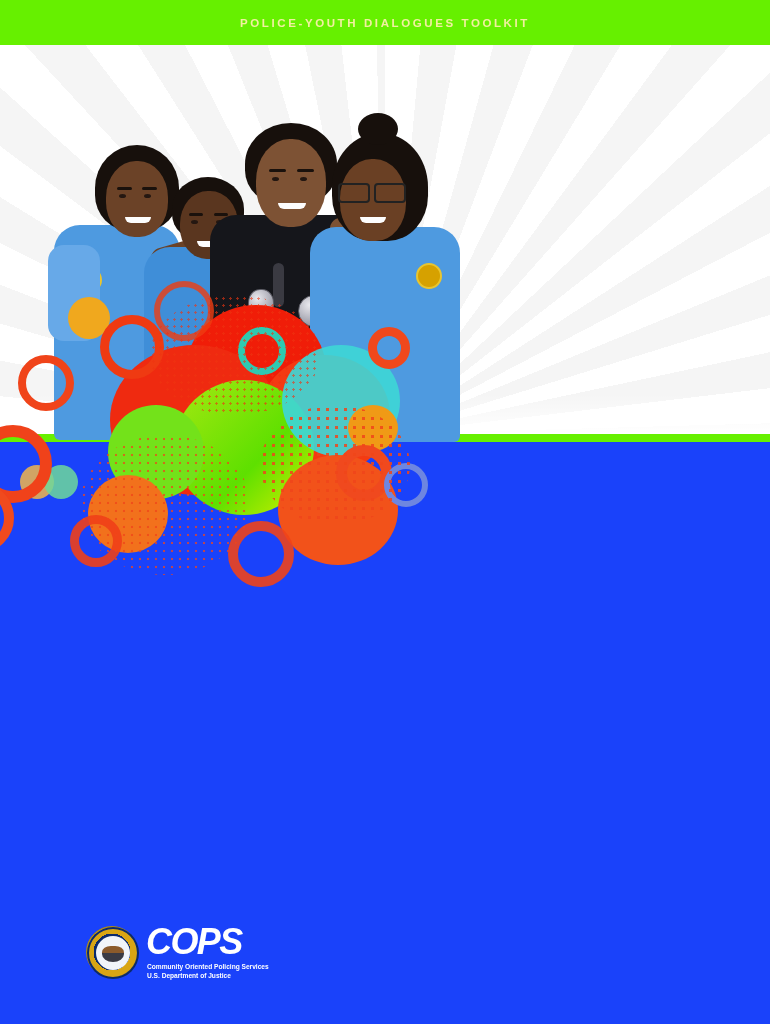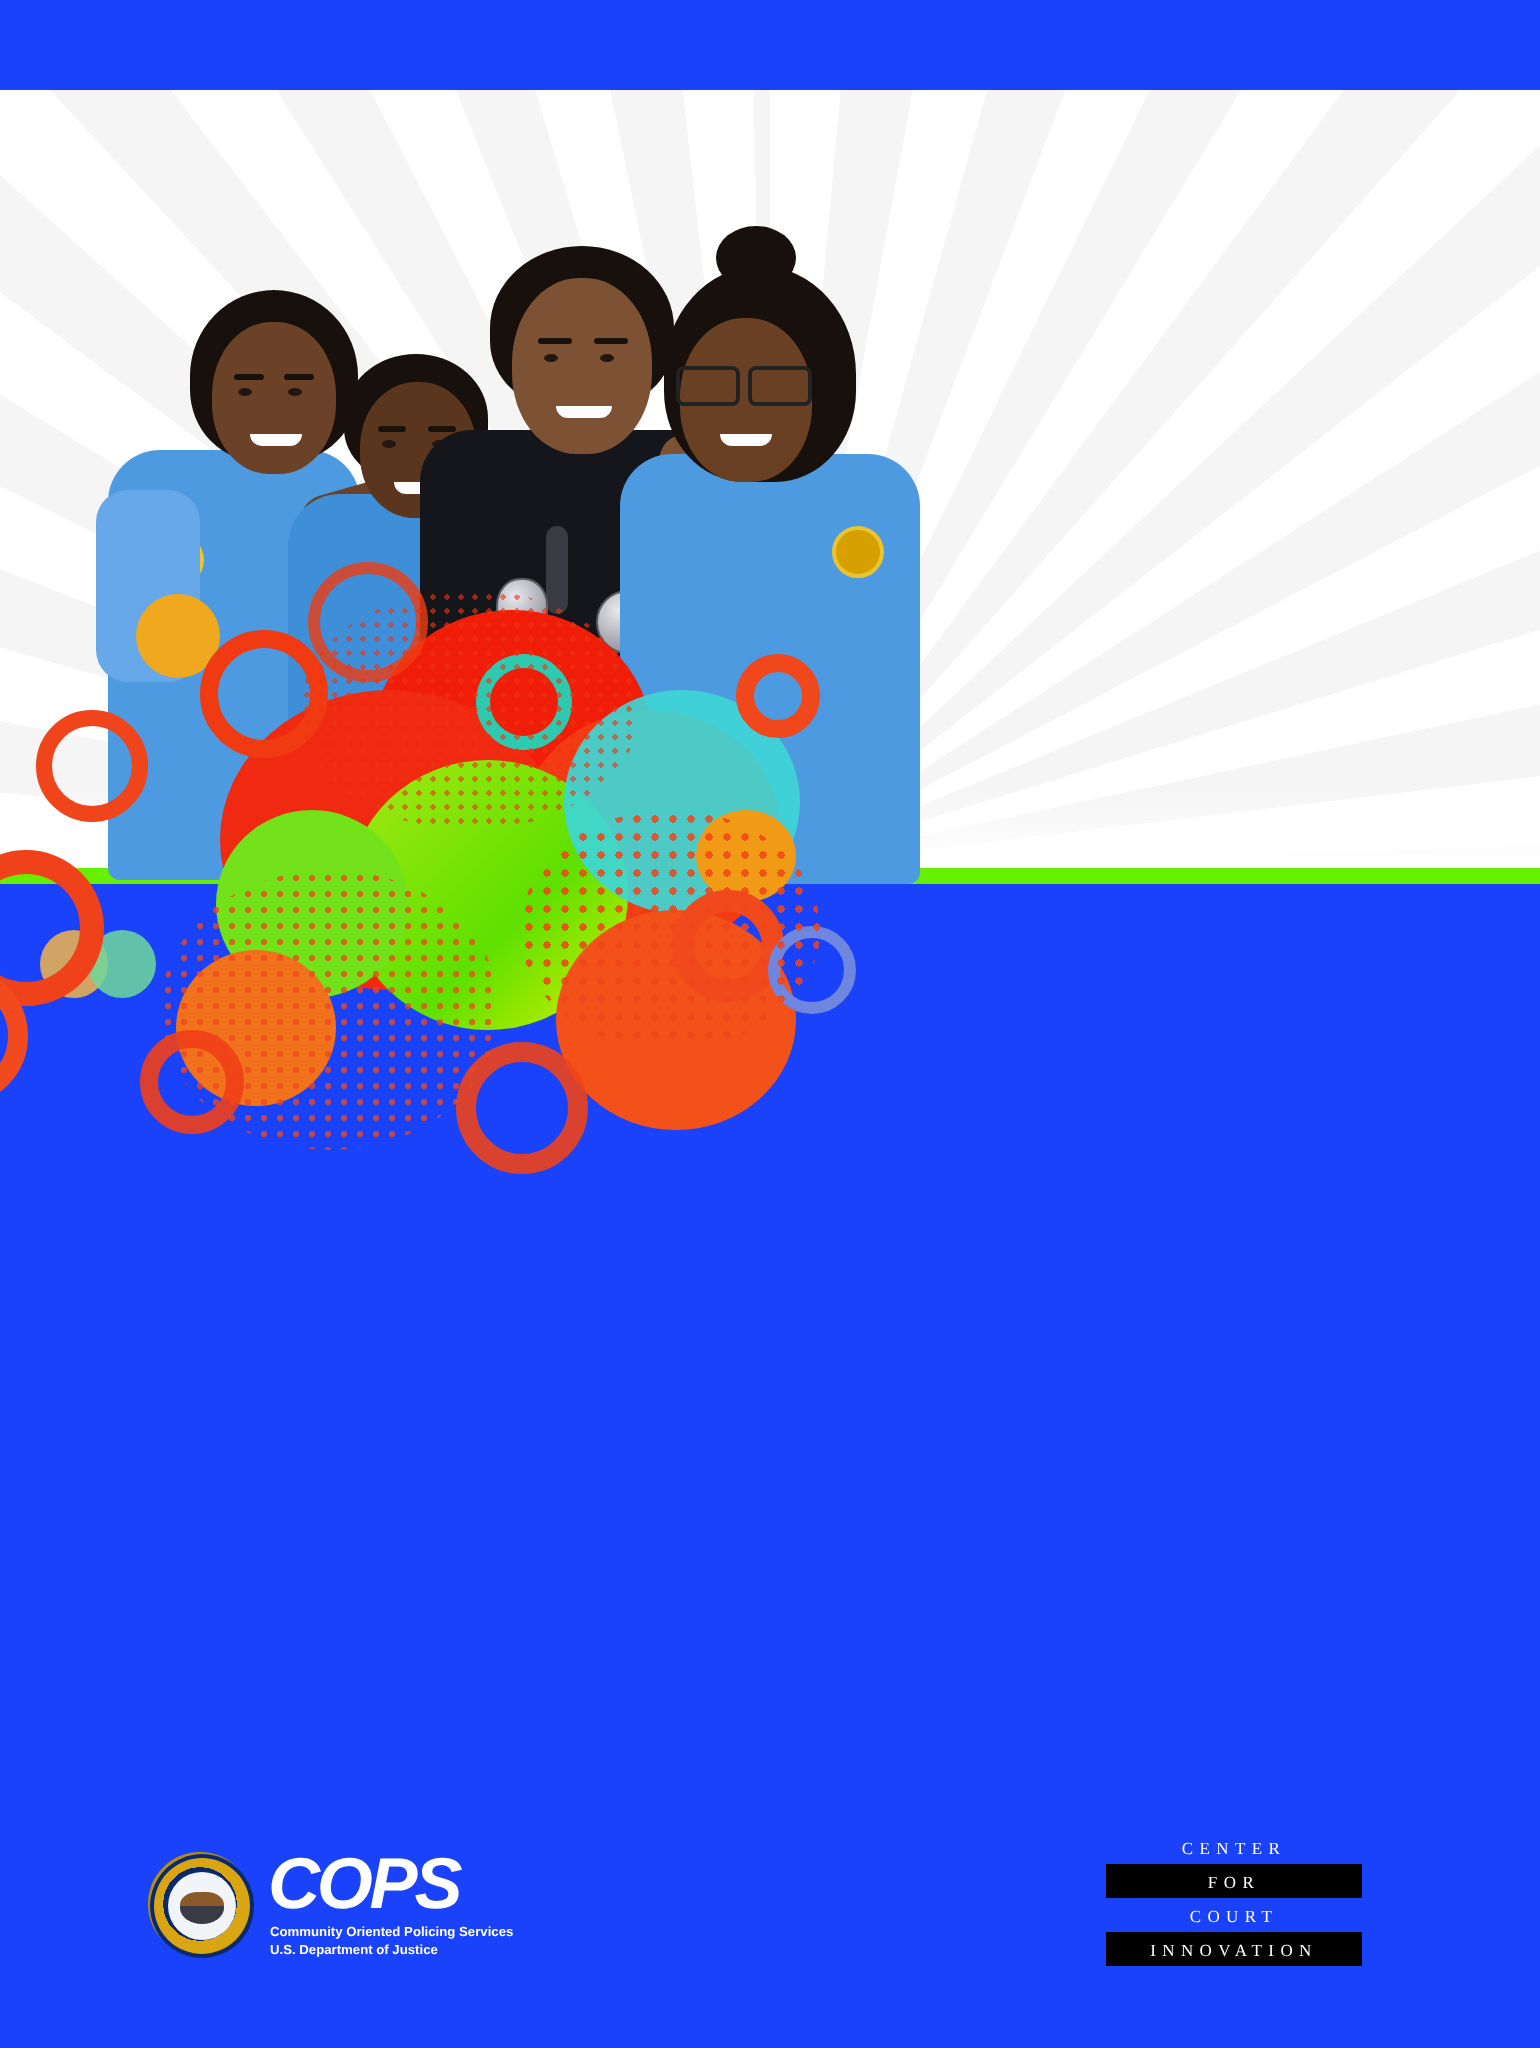--- a/index.html
+++ b/index.html
@@ -124,21 +124,21 @@
     position:absolute; right:92px; top:532px; width:600px;
     text-align:right; color:#ffffff;
     font-family:"Liberation Sans", sans-serif;
     font-size:40px; font-weight:300; line-height:59px;
     letter-spacing:-0.2px; z-index:30;
   }
   .title-line{ display:block; transform:scaleX(0.93); transform-origin:right center; }
 
   
   .cops{
-    position:absolute; left:74px; top:924px; width:200px; height:62px; z-index:30;
+    position:absolute; left:86px; top:924px; width:200px; height:62px; z-index:30;
   }
   .doj-seal{
     position:absolute; left:0; top:2px; width:52px; height:52px; border-radius:50%;
     background:radial-gradient(circle at 50% 50%, #e8eef6 0 42%, #0b2a6b 42% 52%, #d9a513 52% 100%);
     border:1px solid #b08b10;
   }
   .doj-inner{
     position:absolute; left:9px; top:9px; width:34px; height:34px; border-radius:50%;
     background:#f1f4f9; overflow:hidden;
   }
@@ -172,20 +172,23 @@
     width:128px; height:17px; display:flex; align-items:center; justify-content:center;
     color:#ffffff; font-size:8.5px; letter-spacing:3.2px; font-weight:normal;
   }
   .cci-bar{ background:#000000; }
 </style>
 </head>
 <body>
 
 <div class="cover">
 
+  <div class="top-banner">
+    <div class="top-banner-text">POLICE-YOUTH DIALOGUES TOOLKIT</div>
+  </div>
 
   <div class="hero">
     <div class="sunburst"></div>
     <div class="hero-fade"></div>
   </div>
 
   <div class="blue-field"></div>
   <div class="green-rule"></div>
 
   <div class="photo">
@@ -291,20 +294,14 @@
       </div>
       <div class="doj-ring-text"></div>
     </div>
     <div class="cops-word">COPS</div>
     <div class="cops-sub">
       <div>Community Oriented Policing Services</div>
       <div>U.S. Department of Justice</div>
     </div>
   </div>
 
-  <div class="ccilogo">
-    <div class="cci-row">CENTER</div>
-    <div class="cci-row cci-bar">FOR</div>
-    <div class="cci-row">COURT</div>
-    <div class="cci-row cci-bar">INNOVATION</div>
-  </div>
 
 </div>
 
 </body></html>

